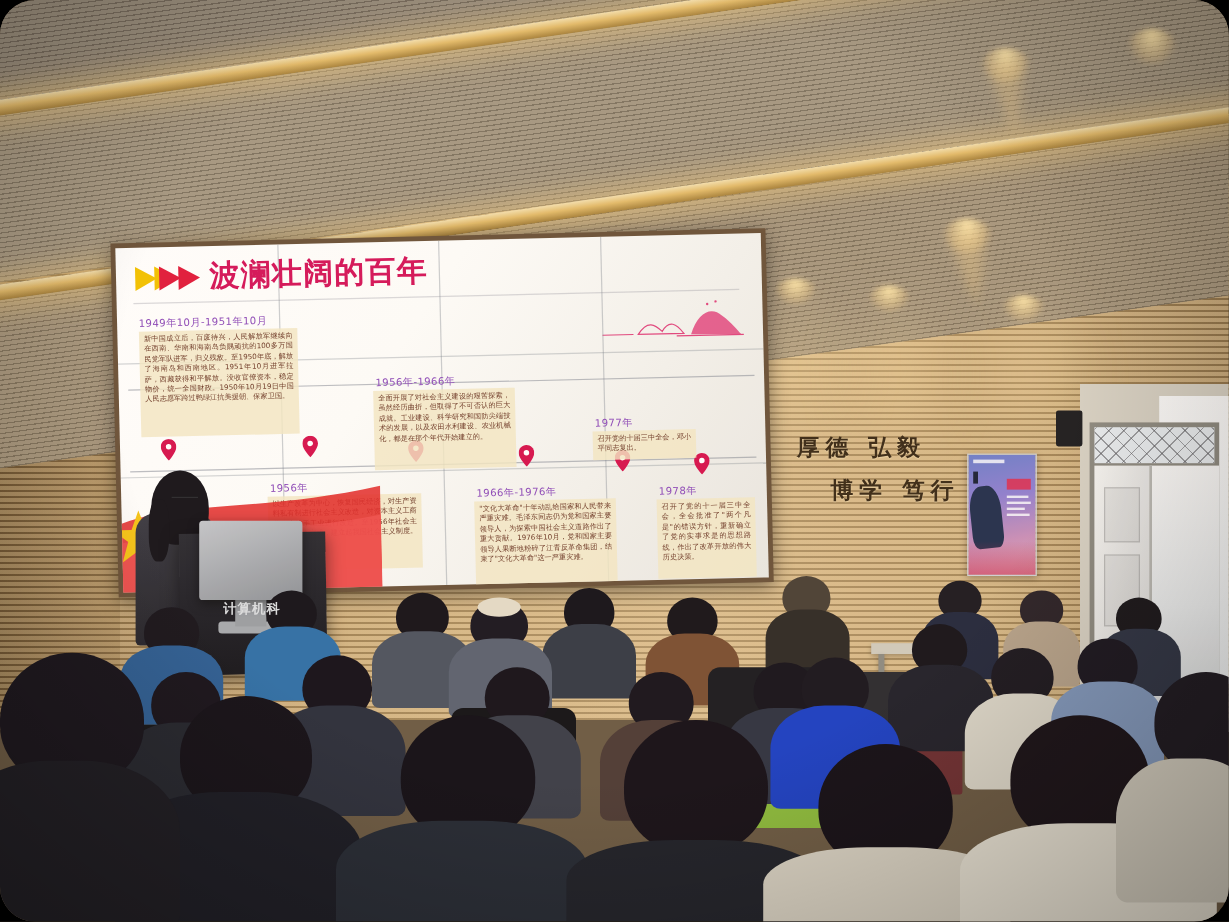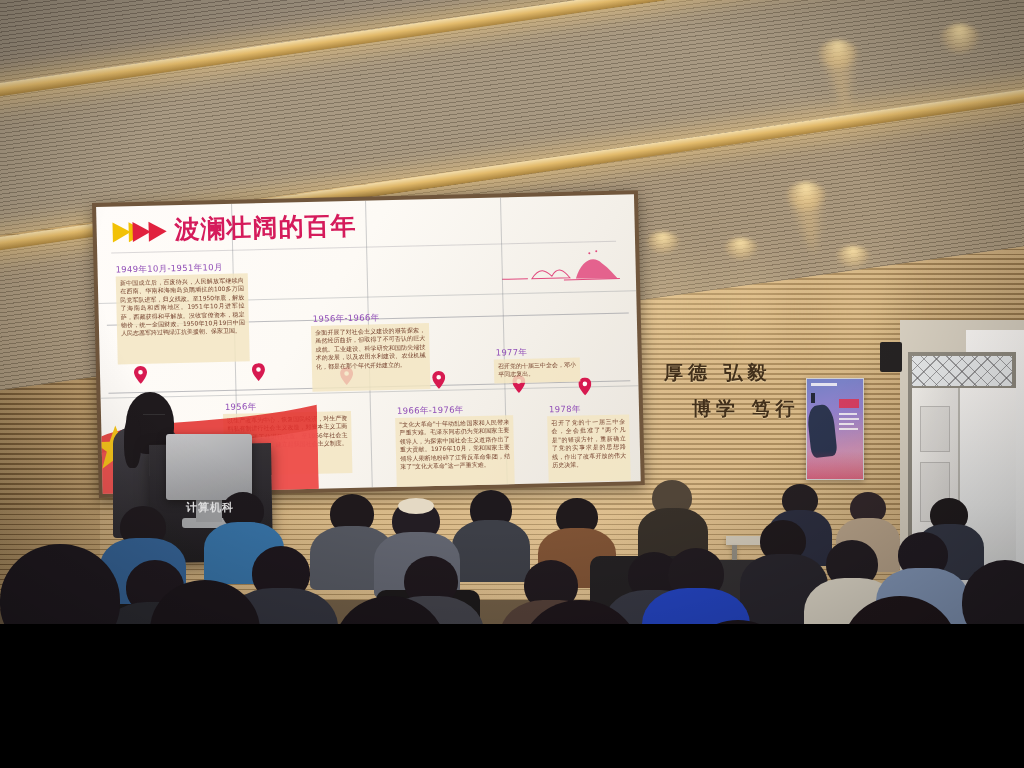--- a/index.html
+++ b/index.html
@@ -1,17 +1,17 @@
 <!DOCTYPE html>
 <html><head>
 <meta charset="utf-8">
 <style>
   html,body{margin:0;padding:0;background:#000;}
   body{width:1024px;height:768px;overflow:hidden;font-family:"Liberation Sans","DejaVu Sans",sans-serif;}
-  #scene{position:relative;width:1024px;height:624px;overflow:hidden;background:#6b5a44;}
+  #scene{position:relative;width:1024px;height:768px;overflow:hidden;background:#6b5a44;border-radius:29px;}
   .ceil-band{position:absolute;left:-80px;width:1260px;height:150px;
     background:repeating-linear-gradient(0deg, rgba(0,0,0,.20) 0px, rgba(0,0,0,.20) 1px, rgba(255,255,255,.07) 1px, rgba(255,255,255,.07) 4px);
     transform:rotate(-8deg);transform-origin:0 0;}
   .c1{top:-55px;background-color:#8d8272;}
   .c2{top:95px;background-color:#9e907a;}
   .c3{top:250px;background-color:#a08f75;}
   .lightstrip{position:absolute;left:-90px;width:1300px;height:13px;
     background:linear-gradient(180deg,#f3dfae,#e2bb6b 45%,#a7823c);
     transform:rotate(-8.2deg);transform-origin:0 0;box-shadow:0 0 22px 7px rgba(245,205,125,.55);}
   .ls1{top:96px;}

